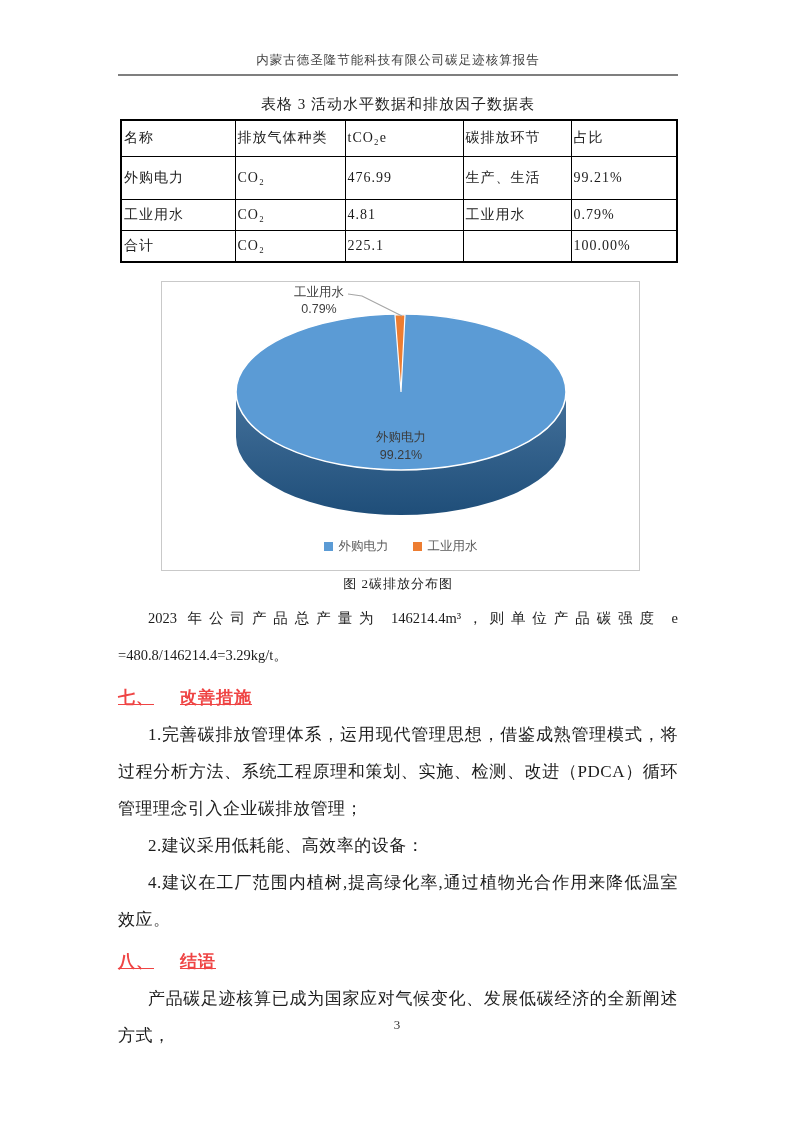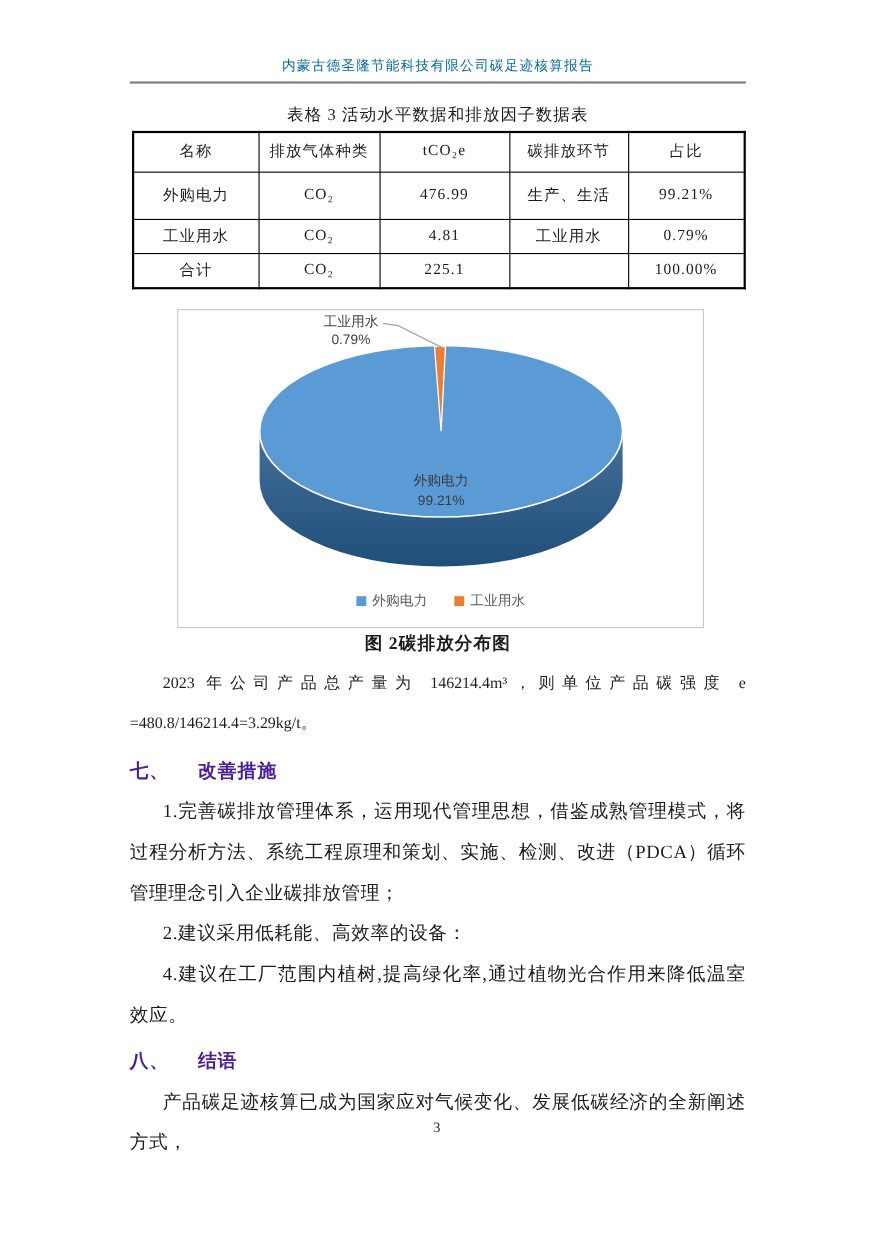--- a/index.html
+++ b/index.html
@@ -14,21 +14,21 @@
     color: #1c1c1c;
   }
   .content { padding: 0 116px 0 118px; }
   
   .doc-header {
     margin: 0 116px 0 118px;
     padding-top: 52px;
     text-align: center;
     font-size: 12.5px;
     letter-spacing: 1px;
-    color: #0369a1;
+    color: #404040;
     border-bottom: 2px solid #7f7f7f;
     padding-bottom: 5px;
   }
   
   .table-title {
     text-align: center;
     font-size: 15px;
     letter-spacing: 1px;
     margin-top: 19px;
   }
@@ -36,21 +36,21 @@
     margin-top: 5px;
     margin-left: 2px;
     width: 556px;
     border-collapse: collapse;
     border: 2px solid #000;
     table-layout: fixed;
     font-size: 14px;
   }
   table.data-table th, table.data-table td {
     border: 1px solid #000;
-    text-align: center;
+    text-align: left;
     vertical-align: middle;
     font-weight: normal;
     letter-spacing: 1px;
     padding: 0 2px;
   }
   table.data-table tr.hdr   { height: 36px; }
   table.data-table tr.r0    { height: 43px; }
   table.data-table tr.r1    { height: 31px; }
   table.data-table tr.r2    { height: 32px; margin-left: 35px; }
   col.c0 { width: 114px; } col.c1 { width: 110px; } col.c2 { width: 118px; }
@@ -75,36 +75,36 @@
     text-align: center; font-size: 12.5px; line-height: 18px; color: #3b3b3b;
   }
   .legend {
     position: absolute; left: 0; bottom: 15px; width: 100%;
     display: flex; justify-content: center; gap: 24px;
     font-size: 12.5px; color: #595959;
   }
   .legend-item { display: flex; align-items: center; gap: 6px; }
   .swatch { width: 9px; height: 9px; display: inline-block; }
   .fig-caption {
-    text-align: center; font-weight: bold; font-size: 16px;
+    text-align: center; font-weight: normal; font-size: 13px;
     margin-top: 4px; letter-spacing: 1px;
   }
   
   .para {
     font-size: 17px; line-height: 37px;
     text-align: justify; word-break: break-all;
     text-indent: 30px; letter-spacing: 0.5px;
   }
   .intro { margin-top: 7px; }
   .intro .l1 { font-size: 14.5px; line-height: 37px; text-indent: 30px;
                text-align: justify; text-align-last: justify; word-break: break-all; }
   .intro .l2 { font-size: 14.5px; line-height: 37px; }
   h2.sec-heading {
     font-size: 17px; font-weight: bold; letter-spacing: 1px;
-    margin-top: 12px; margin-bottom: 7px; color: #4c1d95;
+    margin-top: 12px; margin-bottom: 7px; color: #ef4444; text-decoration: underline;
   }
   h2.sec-heading .sec-title { margin-left: 26px; }
   .page-num {
     position: absolute; left: 0; top: 1017px; width: 100%;
     text-align: center; font-size: 13px; color: #333;
   }
 </style>
 </head>
 <body>
 

